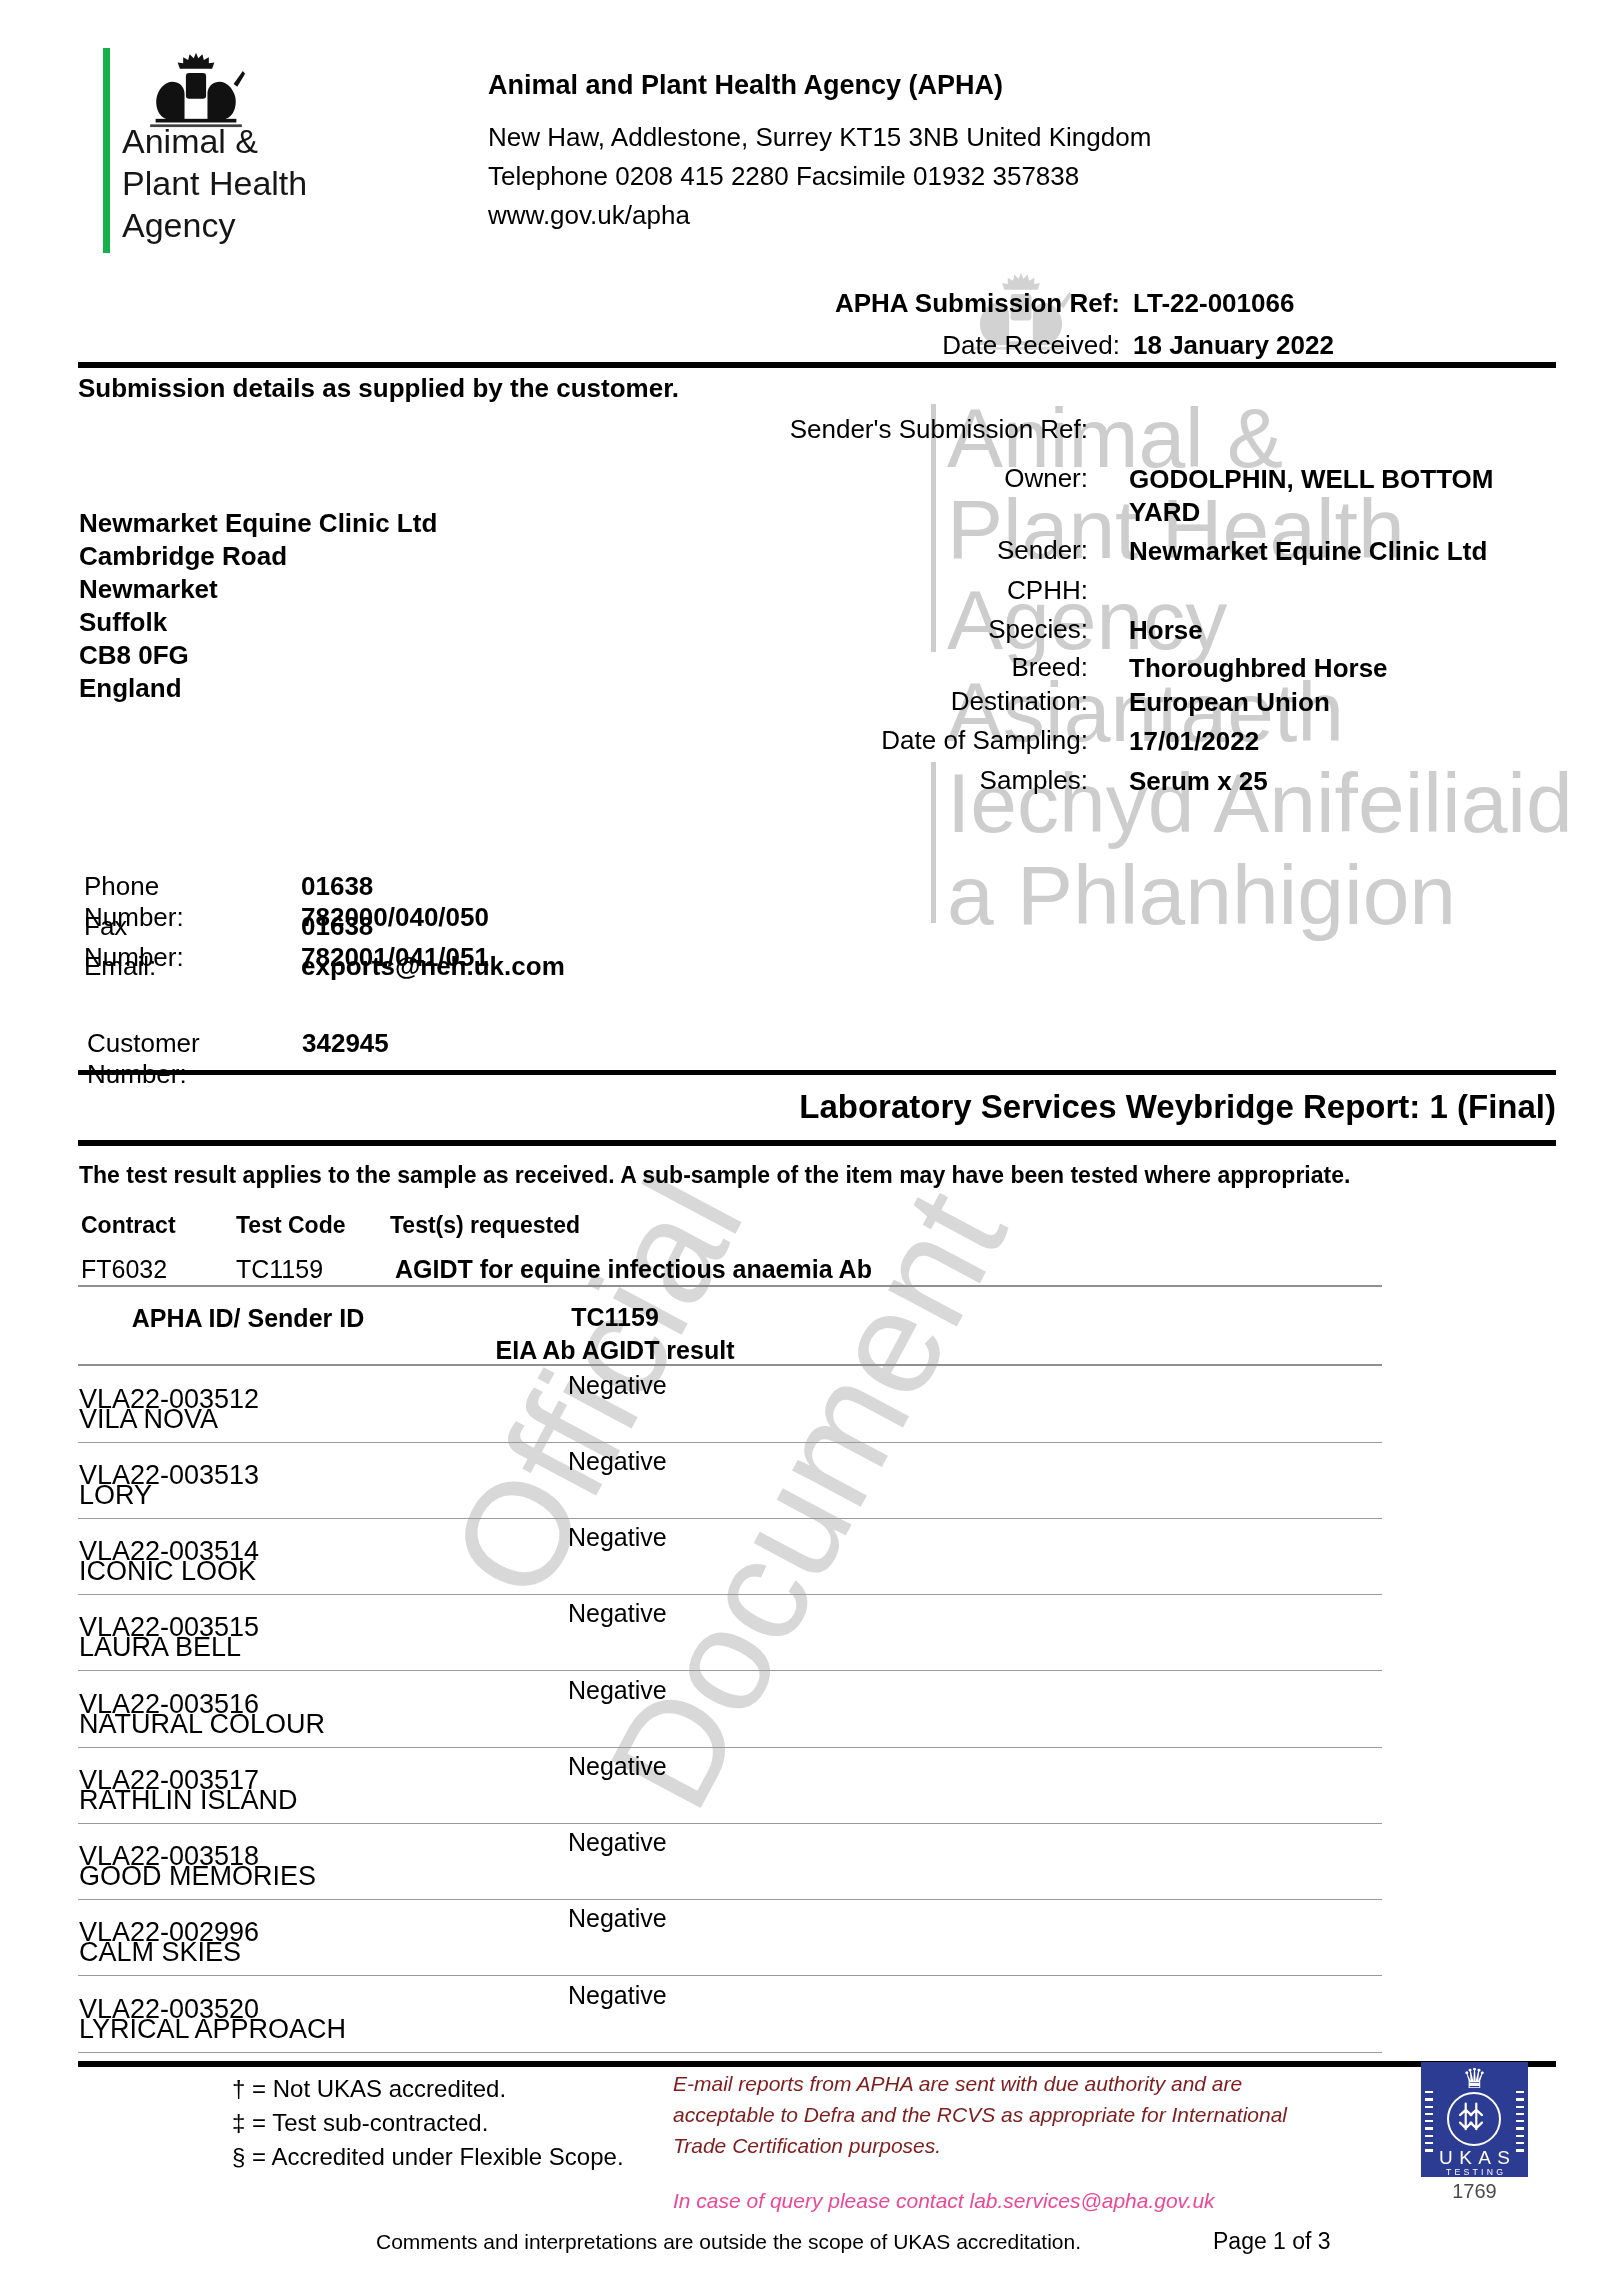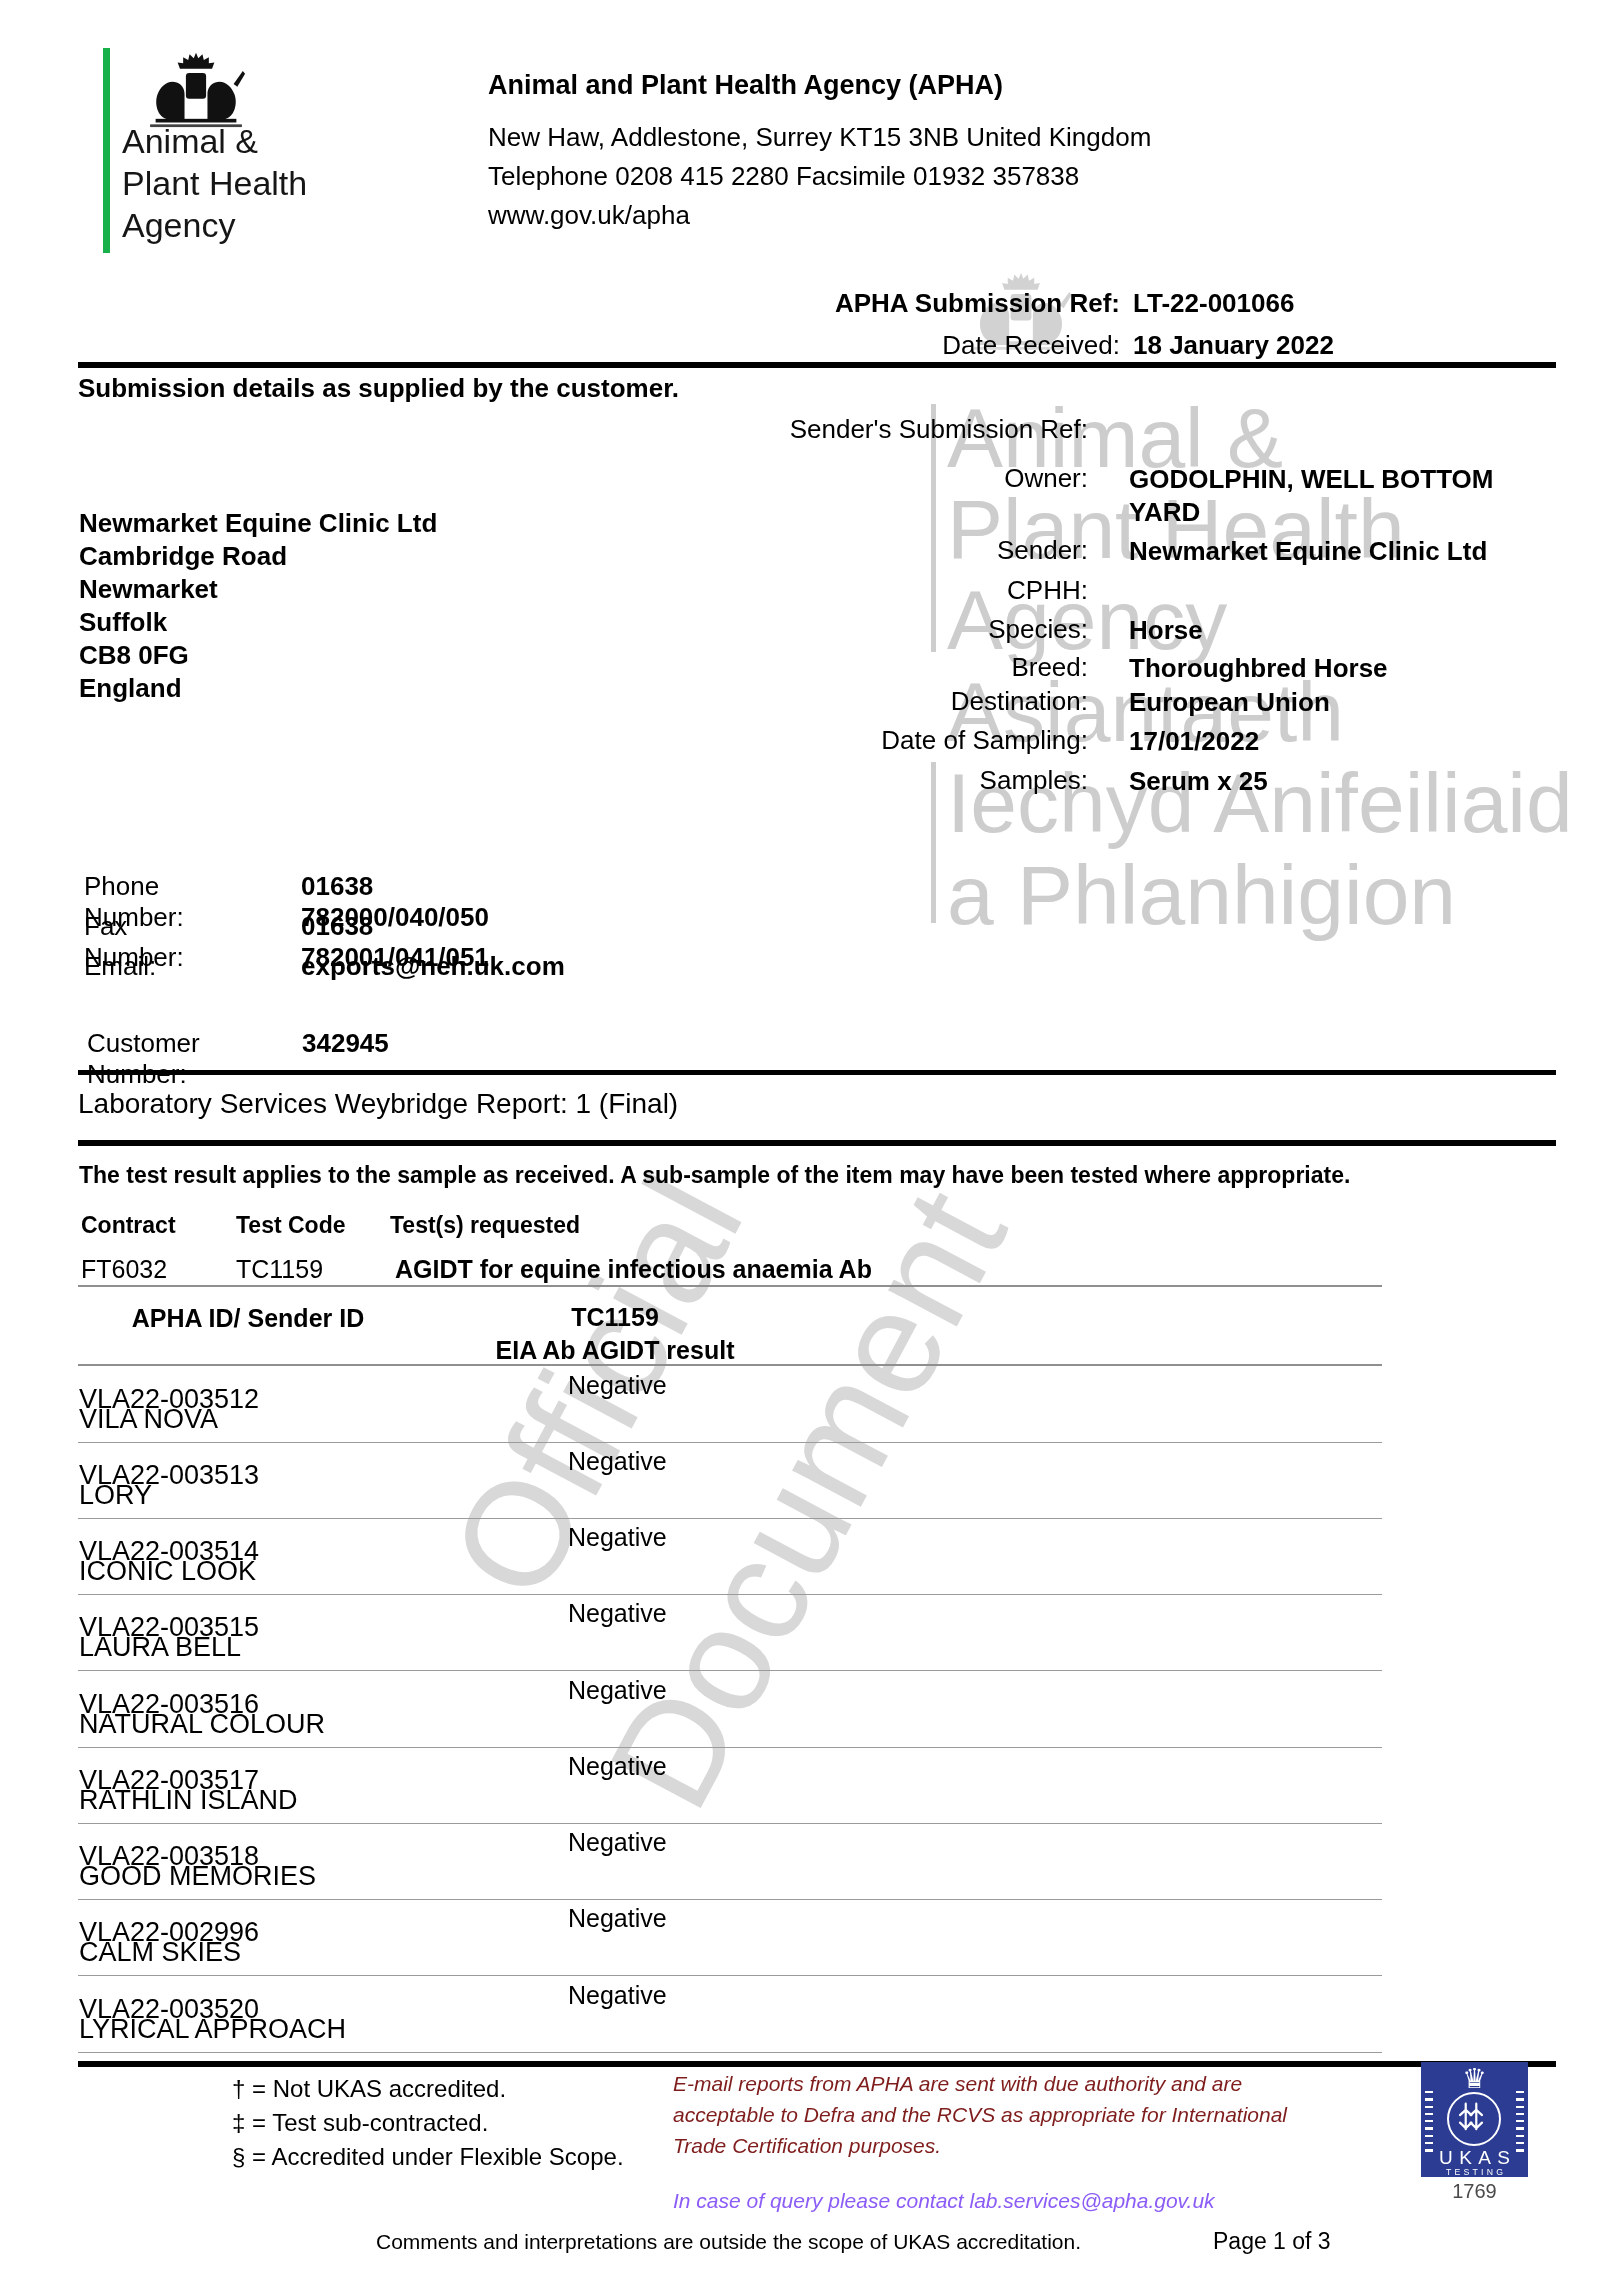--- a/index.html
+++ b/index.html
@@ -45,35 +45,35 @@
   
   .sub-heading{position:absolute;left:78px;top:373px;font-size:26px;font-weight:bold;}
   .addr{position:absolute;left:79px;top:507px;font-size:26px;font-weight:bold;line-height:33px;}
   .frow{position:absolute;left:0;width:1623px;font-size:26px;}
   .flabel{position:absolute;left:615px;width:473px;text-align:right;}
   .fvalue{position:absolute;left:1129px;width:399px;font-weight:bold;line-height:33px;}
   .contact-row{position:absolute;font-size:26px;}
   .clabel{position:absolute;left:84px;}
   .cvalue{position:absolute;left:301px;font-weight:bold;}
   
-  .report-title{position:absolute;left:78px;top:1088px;width:1478px;text-align:left;font-size:28px;font-weight:normal;}
+  .report-title{position:absolute;left:78px;top:1088px;width:1478px;text-align:right;font-size:33px;font-weight:bold;}
   .note{position:absolute;left:79px;top:1162px;width:1446px;font-size:23px;font-weight:bold;}
   .col-h{position:absolute;top:1212px;font-size:23px;font-weight:bold;}
   .col-v{position:absolute;top:1255px;font-size:25px;}
   .thin{position:absolute;background:#8f8f8f;height:1.8px;}
   .sub-h1{position:absolute;left:78px;top:1304px;width:340px;text-align:center;font-size:25px;font-weight:bold;}
   .sub-h2{position:absolute;left:413px;top:1301px;width:404px;text-align:center;font-size:25px;font-weight:bold;line-height:33px;}
   .result-row{position:absolute;left:78px;width:1304px;height:76px;border-bottom:1.4px solid #9b9b9b;font-size:27px;}
   .rid{position:absolute;left:0.9px;top:18px;}
   .rname{position:absolute;left:0.9px;top:38px;}
   .rresult{position:absolute;left:490px;top:4.6px;font-size:25px;}
   
   .legend{position:absolute;left:232px;top:2072px;font-size:24px;line-height:34px;}
   .mailnote{position:absolute;left:673px;top:2068px;font-size:21px;line-height:31px;font-style:italic;color:#7f1d1d;}
-  .querynote{position:absolute;left:673px;top:2189px;font-size:21px;font-style:italic;color:#8b5cf6;}
+  .querynote{position:absolute;left:673px;top:2189px;font-size:21px;font-style:italic;color:#ec4899;}
   .comments{position:absolute;left:376px;top:2230px;font-size:21px;}
   .pagenum{position:absolute;left:1213px;top:2228px;font-size:23px;}
   
   .ukas{position:absolute;left:1421px;top:2062px;width:107px;height:145px;}
   .ukas-box{position:absolute;left:0;top:0;width:107px;height:115px;}
   .ukas-crown{position:absolute;left:0;top:2.8px;width:107px;text-align:center;color:#fff;font-size:27.5px;line-height:27.5px;}
   .ukas-circle{position:absolute;left:26px;top:30px;width:50px;height:50px;border:2.8px solid #fff;border-radius:50%;}
   .ukas-name{position:absolute;left:0;top:85px;width:107px;text-align:center;color:#fff;font-size:19px;letter-spacing:6.4px;font-weight:500;text-indent:6.4px;}
   .ukas-type{position:absolute;left:0;top:105px;width:107px;text-align:center;color:#fff;font-size:8.7px;letter-spacing:3.2px;text-indent:3.2px;}
   .ukas-ticks{position:absolute;top:28.5px;width:8.3px;height:64px;background:repeating-linear-gradient(#fff 0 2.3px,transparent 2.3px 7.3px);}

